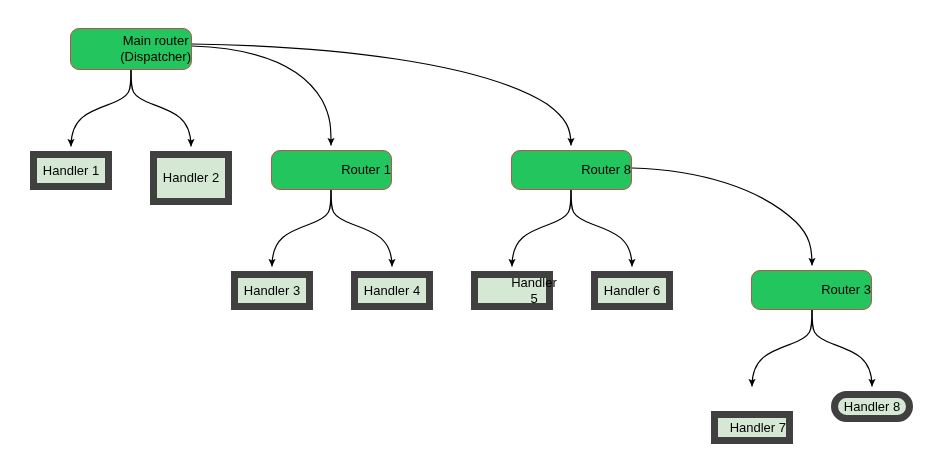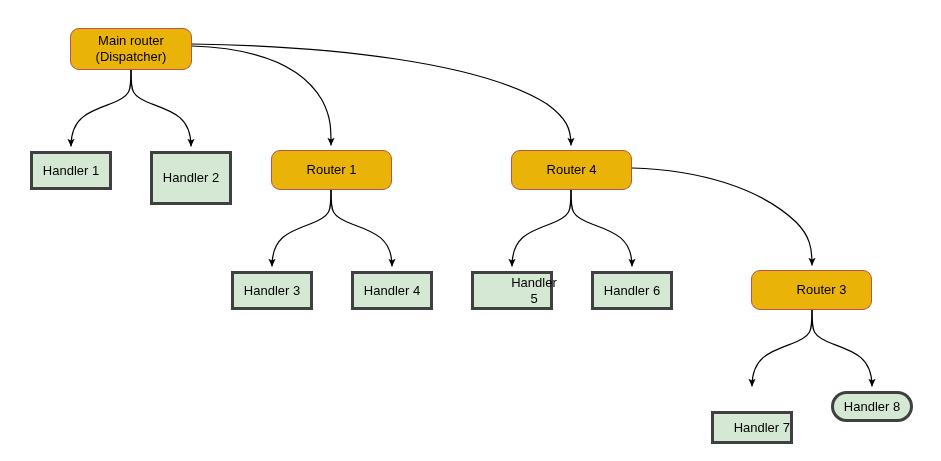--- a/index.html
+++ b/index.html
@@ -30,27 +30,28 @@
     display: flex;
     align-items: center;
     justify-content: center;
     text-align: center;
     line-height: 1.22;
     color: #000000;
     font-size: 13px;
     z-index: 2;
   }
   .node-router {
-    background: #eab308;
+    background: #22c55e;
     border: 1px solid #b85450;
     border-radius: 9px;
+    justify-content: flex-end;
   }
   .node-handler {
     background: #d5e8d4;
-    border: 3px solid #404040;
+    border: 7px solid #404040;
     border-radius: 0;
   }
   .node-label {
     display: block;
     white-space: pre-line;
   }
 </style>
 </head>
 <body>
 
@@ -85,21 +86,21 @@
       <div class="node node-handler" style="left: 30px; top: 151px; width: 82px; height: 39px;">
         <span class="node-label">Handler 1</span>
       </div>
       <div class="node node-handler" style="left: 150px; top: 151px; width: 82px; height: 54px;">
         <span class="node-label">Handler 2</span>
       </div>
       <div class="node node-router" style="left: 271px; top: 150px; width: 121px; height: 40px;">
         <span class="node-label">Router 1</span>
       </div>
       <div class="node node-router" style="left: 511px; top: 150px; width: 121px; height: 40px;">
-        <span class="node-label">Router 4</span>
+        <span class="node-label">Router 8</span>
       </div>
       <div class="node node-handler" style="left: 231px; top: 271px; width: 82px; height: 39px;">
         <span class="node-label">Handler 3</span>
       </div>
       <div class="node node-handler" style="left: 351px; top: 271px; width: 82px; height: 39px;">
         <span class="node-label">Handler 4</span>
       </div>
       <div class="node node-handler" style="left: 471px; top: 271px; width: 82px; height: 39px; padding-left: 44px;">
         <span class="node-label">Handler 5</span>
       </div>

